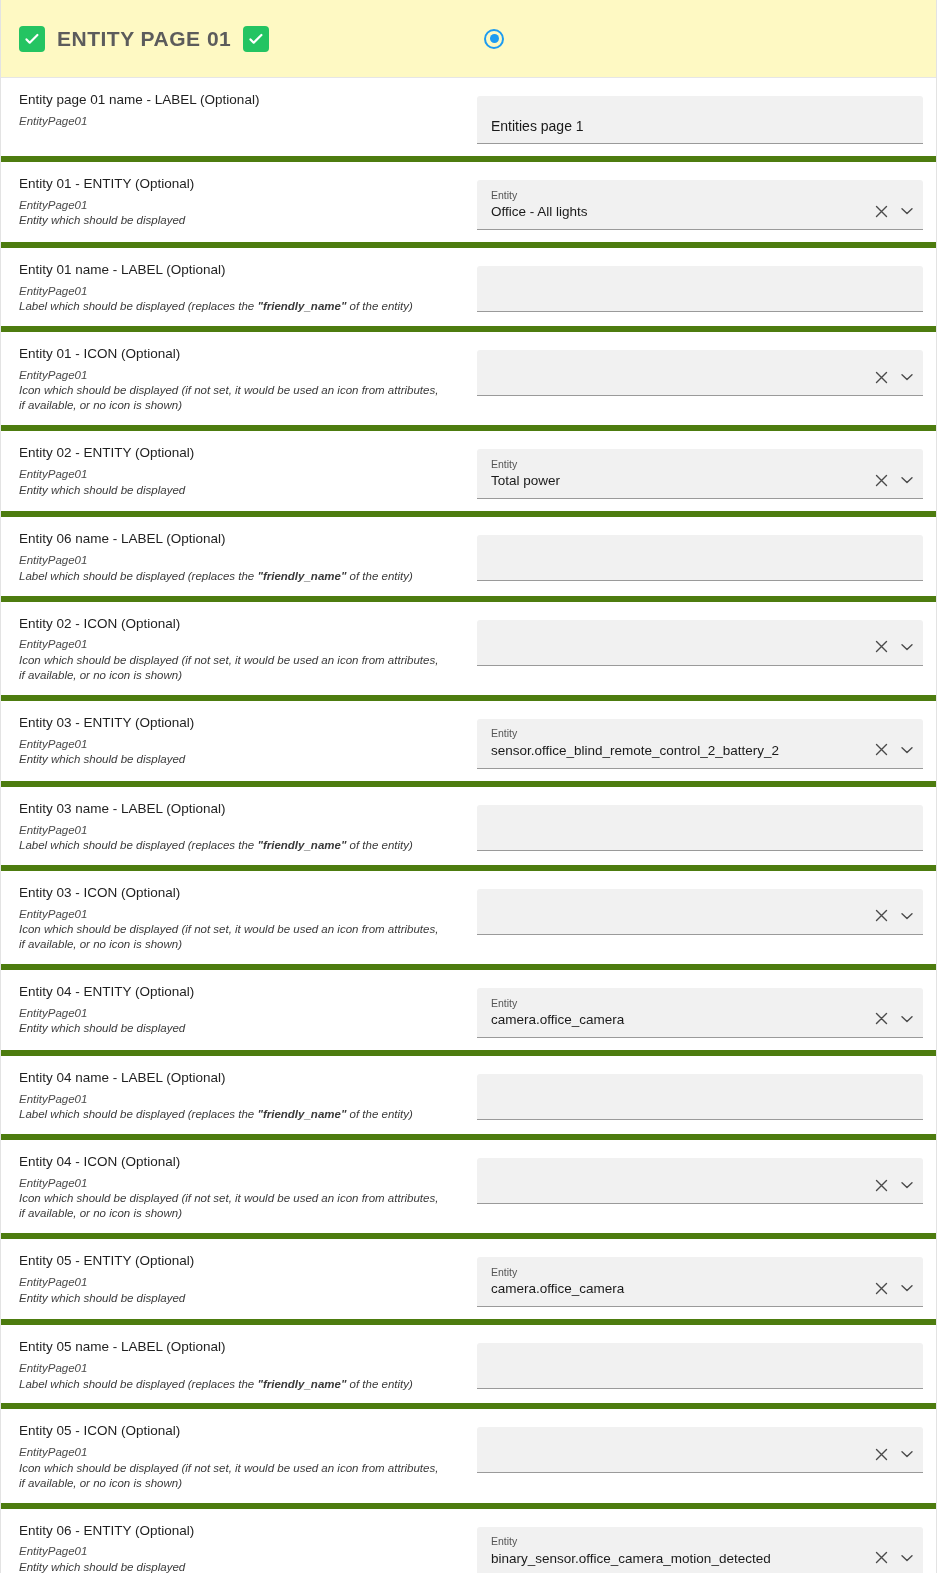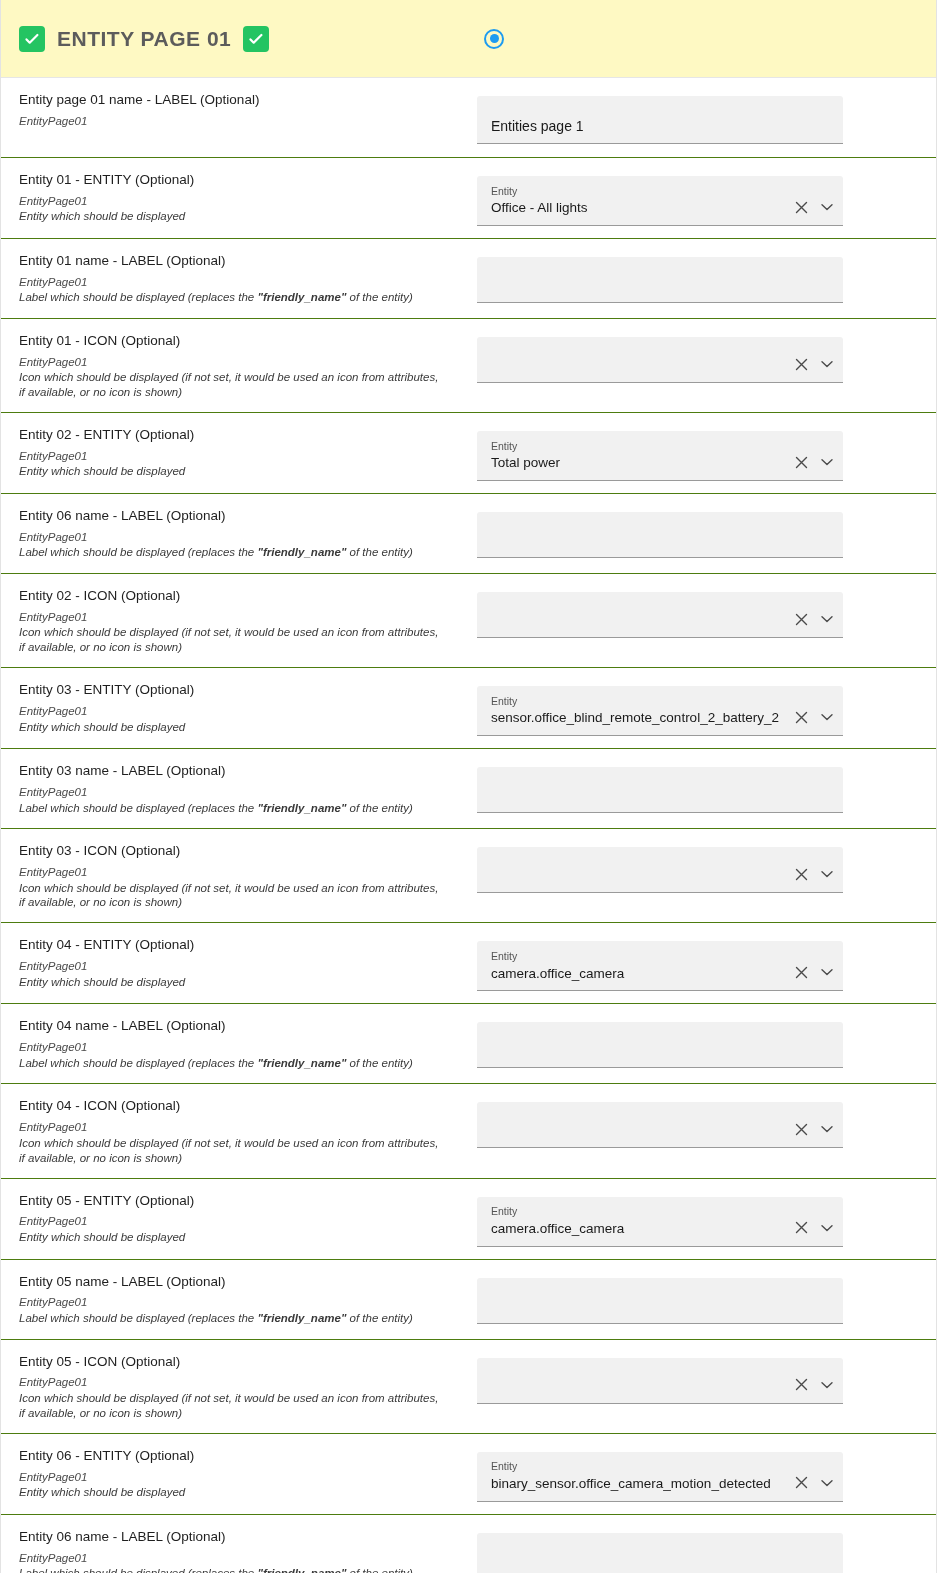--- a/index.html
+++ b/index.html
@@ -68,21 +68,21 @@
     width: 9px;
     height: 9px;
     border-radius: 50%;
     background: #1d9bf0;
   }
 
   
   .row {
     display: flex;
     align-items: flex-start;
-    border-bottom: 1px solid #4d7c0f;
+    border-bottom: 6px solid #4d7c0f;
     min-height: 80px;
     padding: 14px 18px 12px 18px;
   }
   .row:last-child { border-bottom: none; }
 
   .row-left {
     width: 458px;
     flex: 0 0 458px;
     padding-right: 14px;
   }
@@ -110,21 +110,21 @@
     font-size: 11.5px;
     font-style: italic;
     color: #3a3a3a;
     line-height: 1.3;
     max-width: 420px;
   }
   .field-desc b { font-weight: bold; }
 
   
   .input-wrap {
-    width: 366px;
+    width: 446px;
     background: #f1f1f1;
     border-bottom: 1px solid #9a9a9a;
     border-radius: 3px 3px 0 0;
     position: relative;
     display: flex;
     align-items: flex-end;
     min-height: 48px;
     padding: 6px 8px 8px 14px;
   }
   .input-wrap.tall { min-height: 50px; }

